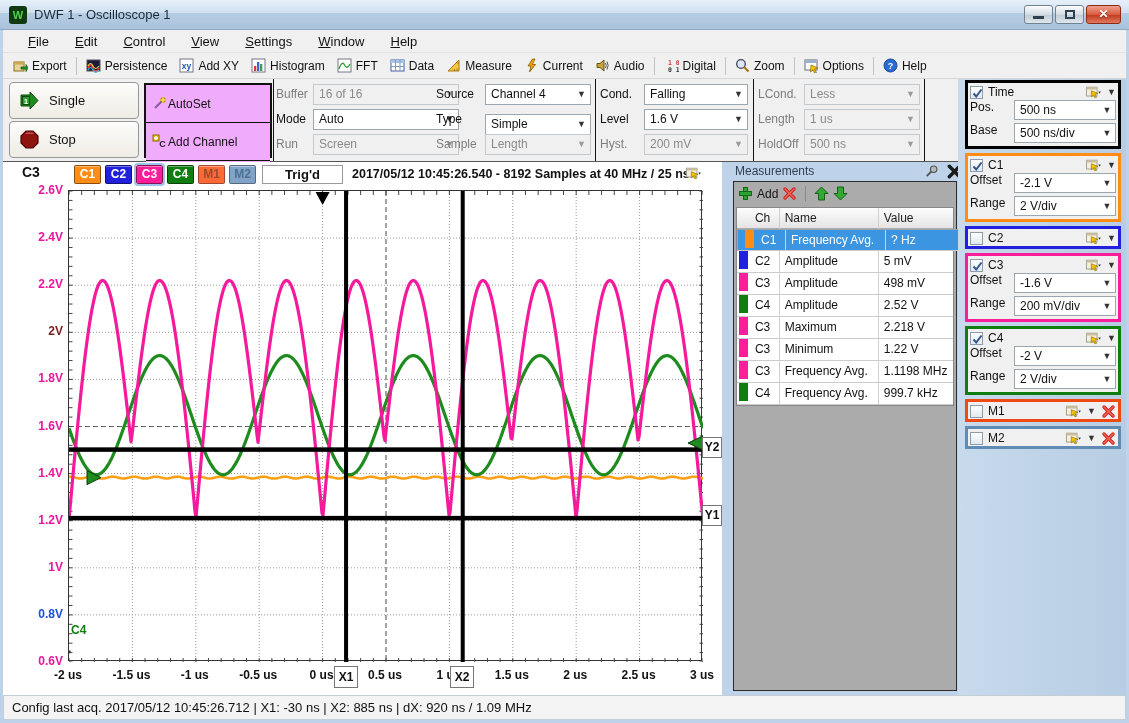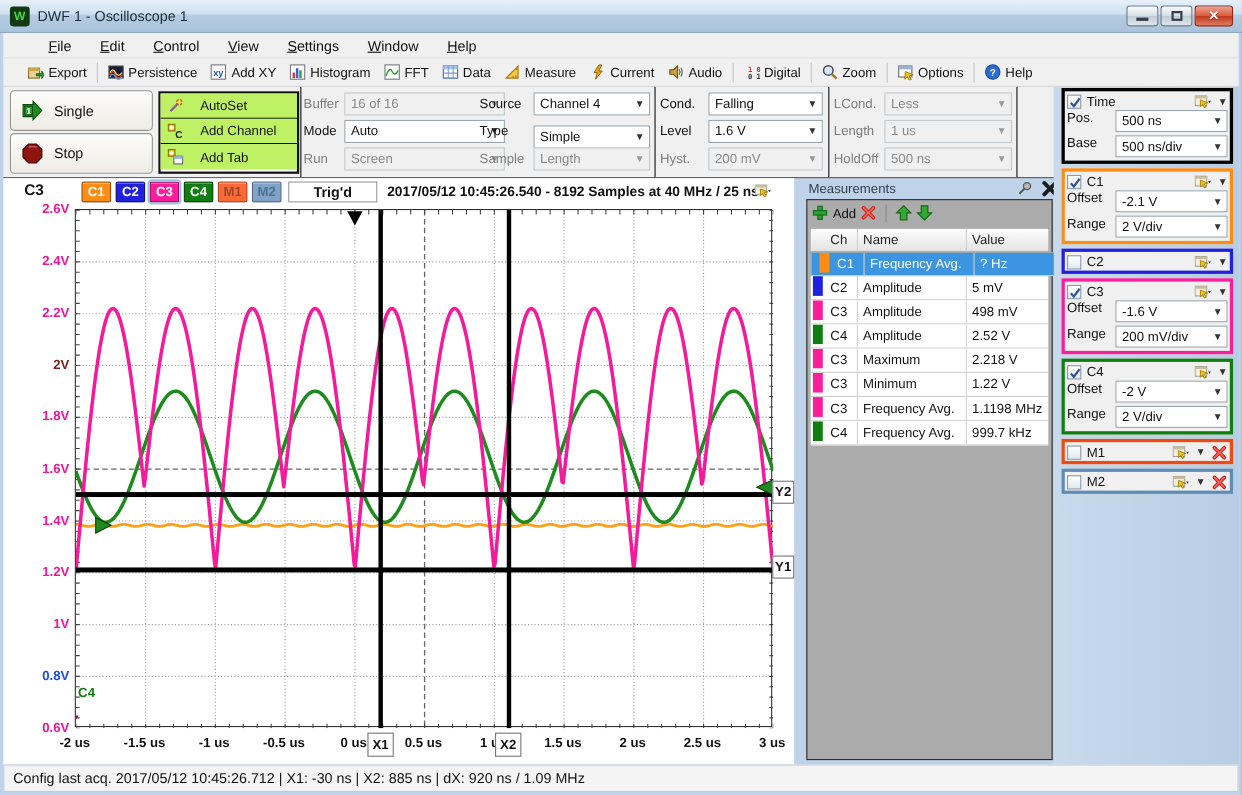--- a/index.html
+++ b/index.html
@@ -16,39 +16,39 @@
   .winbtns{position:absolute;right:8px;top:5px;display:flex;gap:2px;}
   .winbtn{width:29px;height:19px;border:1px solid #70818f;border-radius:3px;
     background:linear-gradient(#fdfdfd,#d4dde4 50%,#bfcbd4 51%,#dfe7ec);position:relative;}
   .winbtn.close{width:35px;background:linear-gradient(#f0a18e,#d95b40 50%,#c0371c 51%,#e07a5e);border-color:#8e2a15;}
   .glyph-min{position:absolute;left:8px;bottom:4px;width:11px;height:3px;background:#31404d;}
   .glyph-max{position:absolute;left:9px;top:4px;width:10px;height:9px;border:2px solid #31404d;}
   .glyph-x{position:absolute;left:0;top:0;width:100%;height:100%;color:#fff;font-weight:bold;
     font-size:12px;text-align:center;line-height:17px;text-shadow:0 1px 1px #7c2413;}
   
   .menubar{position:absolute;left:3px;top:30px;width:1123px;height:23px;background:#f0f0f0;
-    display:flex;align-items:center;padding-left:28px;border-bottom:1px solid #e2e2e2;}
+    display:flex;align-items:center;padding-left:12px;border-bottom:1px solid #e2e2e2;}
   .menu-item{padding:2px 13px;font-size:13px;color:#111;}
   .menu-item::first-letter{text-decoration:underline;}
   
   .toolbar{position:absolute;left:3px;top:53px;width:1123px;height:26px;background:#f0f0f0;
-    display:flex;align-items:center;padding-left:16px;border-bottom:1px solid #d6d6d6;}
+    display:flex;align-items:center;padding-left:4px;border-bottom:1px solid #d6d6d6;}
   .tb-item{display:flex;align-items:center;gap:4px;padding:2px 6px;font-size:12px;color:#111;}
   .tb-sep{width:1px;height:18px;background:#c2c2c2;margin:0 3px;}
   .ico{display:inline-block;width:15px;height:15px;line-height:0;}
   .ico svg{width:15px;height:15px;}
   
   .controlbar{position:absolute;left:3px;top:79px;width:955px;height:83px;background:#f0f0f0;
     border-bottom:1px solid #555;}
   .bigbtn{position:absolute;left:6px;width:130px;height:37px;border:1px solid #979797;border-radius:4px;
     background:linear-gradient(#fcfcfb,#efece4);display:flex;align-items:center;gap:9px;padding-left:9px;font-size:13px;}
   .bigbtn .ico,.bigbtn .ico svg{width:21px;height:21px;}
   .actgroup{position:absolute;left:141px;top:4px;width:128px;height:75px;border:2px solid #111;background:#fbfbfb;}
-  .actbtn{height:23px;border-bottom:1px solid #111;display:flex;align-items:center;gap:15px;
-    padding-left:6px;font-size:12px;background:#bef264;}
+  .actbtn{height:38px;border-bottom:1px solid #111;display:flex;align-items:center;gap:1px;
+    padding-left:6px;font-size:12px;background:#f0abfc;}
   .actbtn:last-child{border-bottom:none;}
   .vline{position:absolute;top:0;width:1px;height:82px;background:#111;}
   .fldlabel{position:absolute;font-size:12px;color:#111;height:21px;line-height:21px;}
   .fldlabel.dis{color:#7d7d7d;}
   .sel{position:absolute;height:21px;border:1px solid #9aa7b1;background:#fff;font-size:12px;
     line-height:19px;padding-left:5px;color:#111;}
   .sel .arr{position:absolute;right:1px;top:1px;bottom:1px;width:15px;text-align:center;
     color:#333;font-size:9px;line-height:17px;}
   .sel.dis{background:#f0f0f0;color:#8a8a8a;border-color:#c4c9cd;}
   .sel.dis .arr{color:#9a9a9a;}

